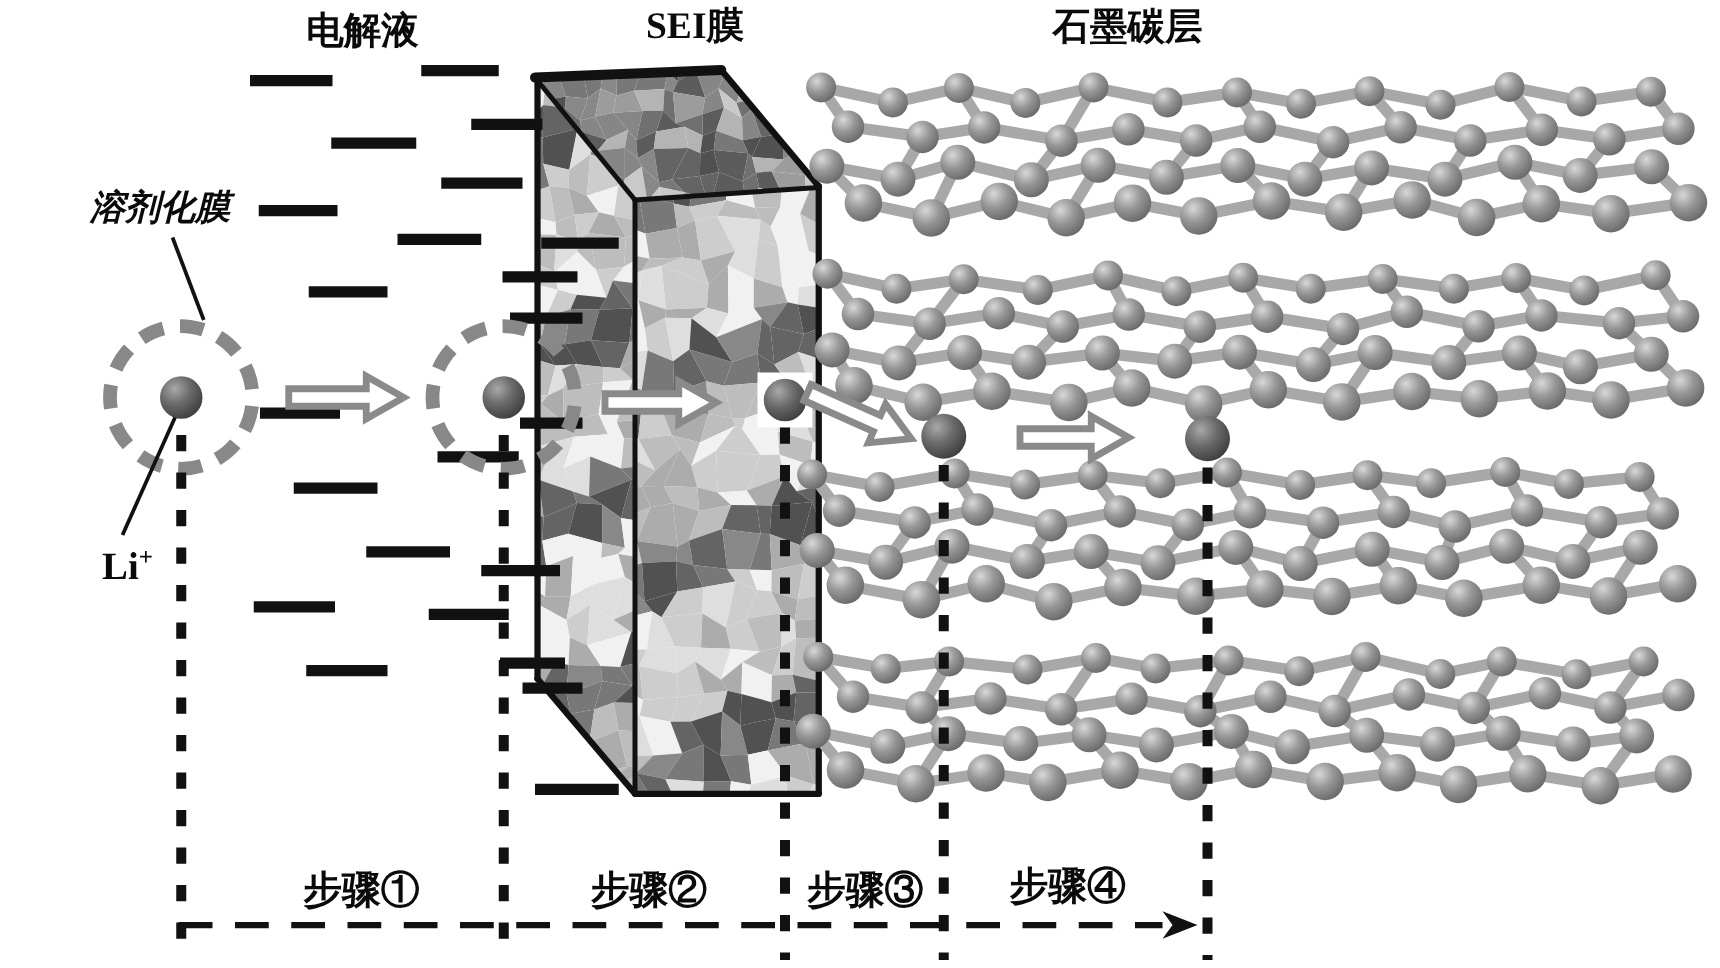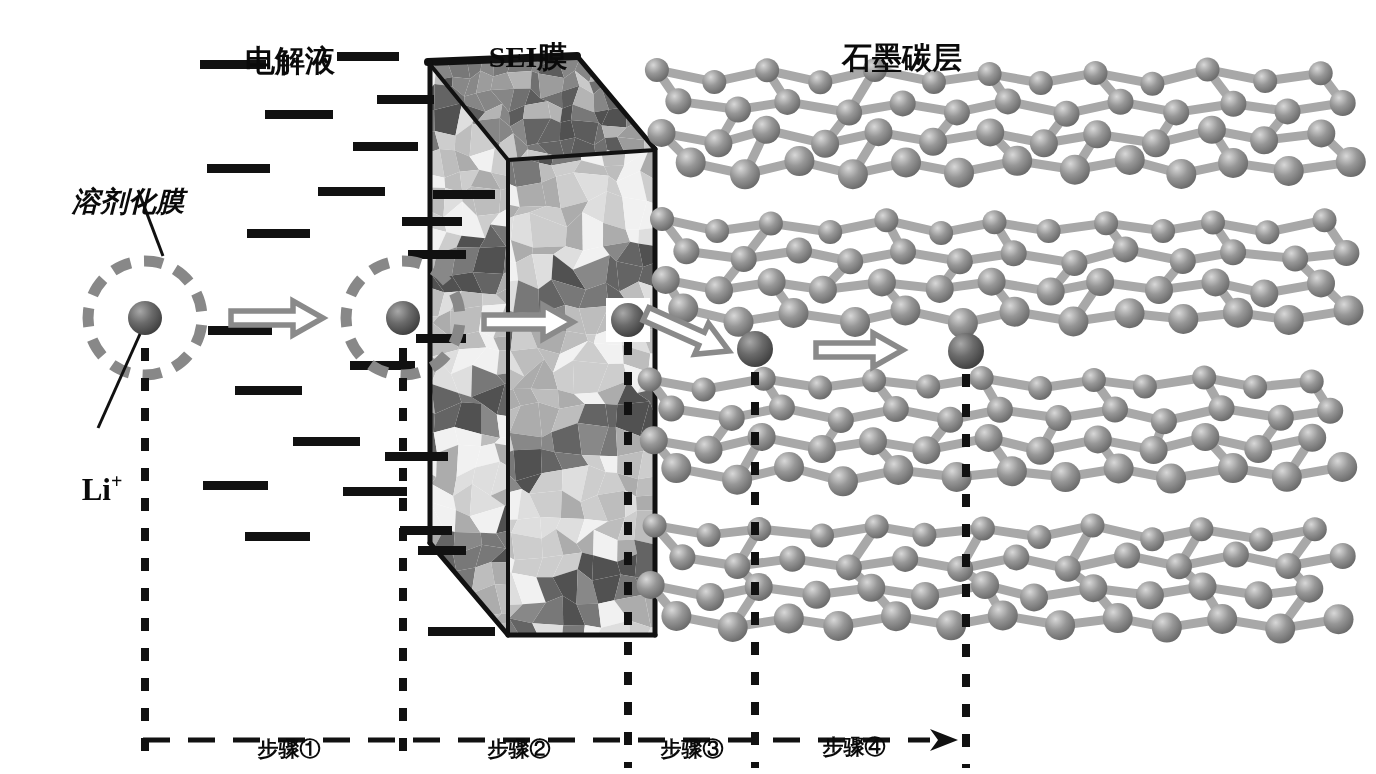--- a/index.html
+++ b/index.html
@@ -1,26 +1,26 @@
 <!DOCTYPE html>
 <html><head>
 <meta charset="utf-8">
 <style>
   html,body{margin:0;padding:0;background:#ffffff;}
   .stage{position:relative;width:1376px;height:774px;background:#ffffff;overflow:hidden;
          font-family:"Liberation Sans", sans-serif;}
   svg{position:absolute;left:0;top:0;}
   .label{position:absolute;transform:translate(-50%,-50%);font-weight:bold;color:#0a0a0a;
-         white-space:nowrap;line-height:1;margin-top:36px;}
+         white-space:nowrap;line-height:1;}
   .lbl-region{font-size:30px;}
   .lbl-ann{font-size:28px;}
   .lbl-li{font-size:31px;font-family:"Liberation Serif", serif;text-align:right;}
   .lbl-li sup{font-size:20px;}
   .lbl-sei{font-family:"Liberation Serif", serif;font-size:30px;}
-  .lbl-step{font-size:21px;text-align:right;}
+  .lbl-step{font-size:31px;text-align:right;}
 </style>
 </head>
 <body>
 
 <div class="stage">
   <svg id="scene-svg" width="1376" height="774" viewBox="0 0 1376 774">
       <defs>
         <radialGradient id="gradC" cx="35%" cy="30%" r="80%">
           <stop offset="0%" stop-color="#d8d8d8"></stop>
           <stop offset="45%" stop-color="#979797"></stop>
@@ -1230,21 +1230,21 @@
         <line x1="403" y1="348" x2="403" y2="768" stroke="#111111" stroke-width="8" stroke-dasharray="13 17"></line>
         <line x1="628" y1="342" x2="628" y2="768" stroke="#111111" stroke-width="8" stroke-dasharray="13 17"></line>
         <line x1="755" y1="372" x2="755" y2="768" stroke="#111111" stroke-width="8" stroke-dasharray="13 17"></line>
         <line x1="966" y1="374" x2="966" y2="768" stroke="#111111" stroke-width="8" stroke-dasharray="13 17"></line>
         <line x1="143" y1="740" x2="930" y2="740" stroke="#111111" stroke-width="5" stroke-dasharray="27 18"></line>
         <path d="M 958,740 L 930,729 L 938,740 L 930,751 Z" fill="#111111"></path>
       </g>
     </svg>
 
   <div class="label lbl-region" style="left:290px;top:25px;">电解液</div>
-  <div class="label lbl-region lbl-sei" style="left:528px;top:21px;">SEI膜</div>
+  <div class="label lbl-region lbl-sei" style="left:556px;top:21px;">SEI膜</div>
   <div class="label lbl-region" style="left:902px;top:22px;">石墨碳层</div>
 
   <div class="label lbl-ann" style="left:128px;top:166px;font-style:italic;">溶剂化膜</div>
 
   <div class="label lbl-li" style="left:102px;top:452px;"><span>Li</span><sup>+</sup></div>
 
   <div class="label lbl-step" style="left:289px;top:712px;">步骤①</div>
   <div class="label lbl-step" style="left:519px;top:712px;">步骤②</div>
   <div class="label lbl-step" style="left:692px;top:712px;">步骤③</div>
   <div class="label lbl-step" style="left:854px;top:712px;font-family:Liberation Mono, monospace;">步骤④</div>

